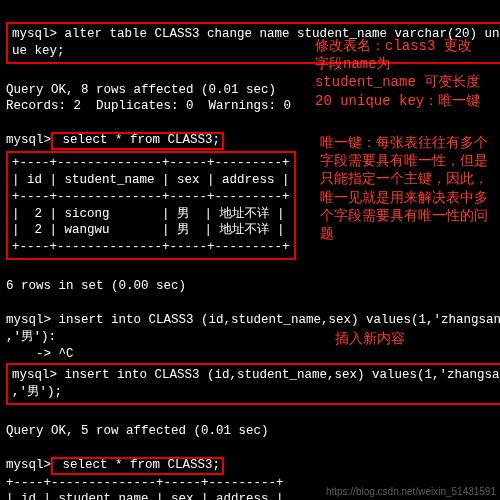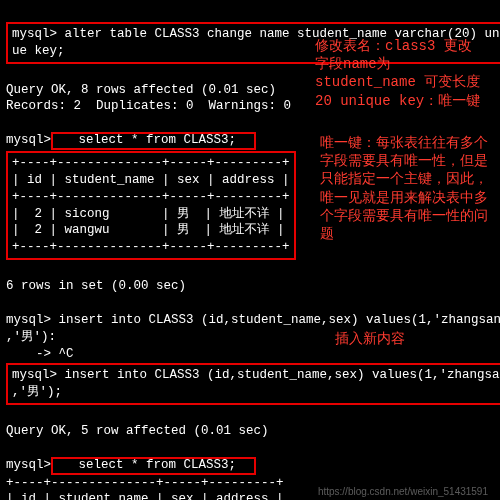--- a/index.html
+++ b/index.html
@@ -12,32 +12,32 @@
     color: #fff;
     width: 500px;
     height: 500px;
     overflow: hidden;
     position: relative;
   }
   .term {
     padding: 4px 6px;
     white-space: pre;
   }
-  .hl { border: 2px solid #e60000; padding: 0 18px; display: inline-block; line-height: 1.1; }
+  .hl { border: 2px solid #e60000; padding: 0 2px; display: inline-block; line-height: 1.1; }
   .hlblock { border: 2px solid #e60000; padding: 2px 4px; margin: 1px 0; display: block; width: fit-content; max-width: 488px; }
   .anno {
     position: absolute;
     color: #ff3b30;
     font-family: Liberation Mono, monospace;
     font-size: 14px;
     line-height: 1.3;
     max-width: 170px;
   }
   .watermark1 { position: absolute; top: 50%; left: 50%; transform: translate(-50%,-50%); color: rgba(220,220,220,0.06); font-size: 13px; font-family: sans-serif; }
-  .footer { position: absolute; right: 12px; bottom: 2px; color: rgba(200,200,200,0.45); font-size: 10px; font-family: sans-serif; margin-left: 32px; }
+  .footer { position: absolute; right: 4px; bottom: 2px; color: rgba(200,200,200,0.45); font-size: 10px; font-family: sans-serif; margin-left: 32px; }
 </style>
 </head>
 <body>
 
 <div class="term">
 <span class="hlblock"><span>mysql&gt;</span><span> alter table CLASS3 change name student_name varchar(20) uniq</span>
 <span>ue key;</span></span>
 <span>Query OK, 8 rows affected (0.01 sec)</span>
 <span>Records: 2  Duplicates: 0  Warnings: 0</span>
 

